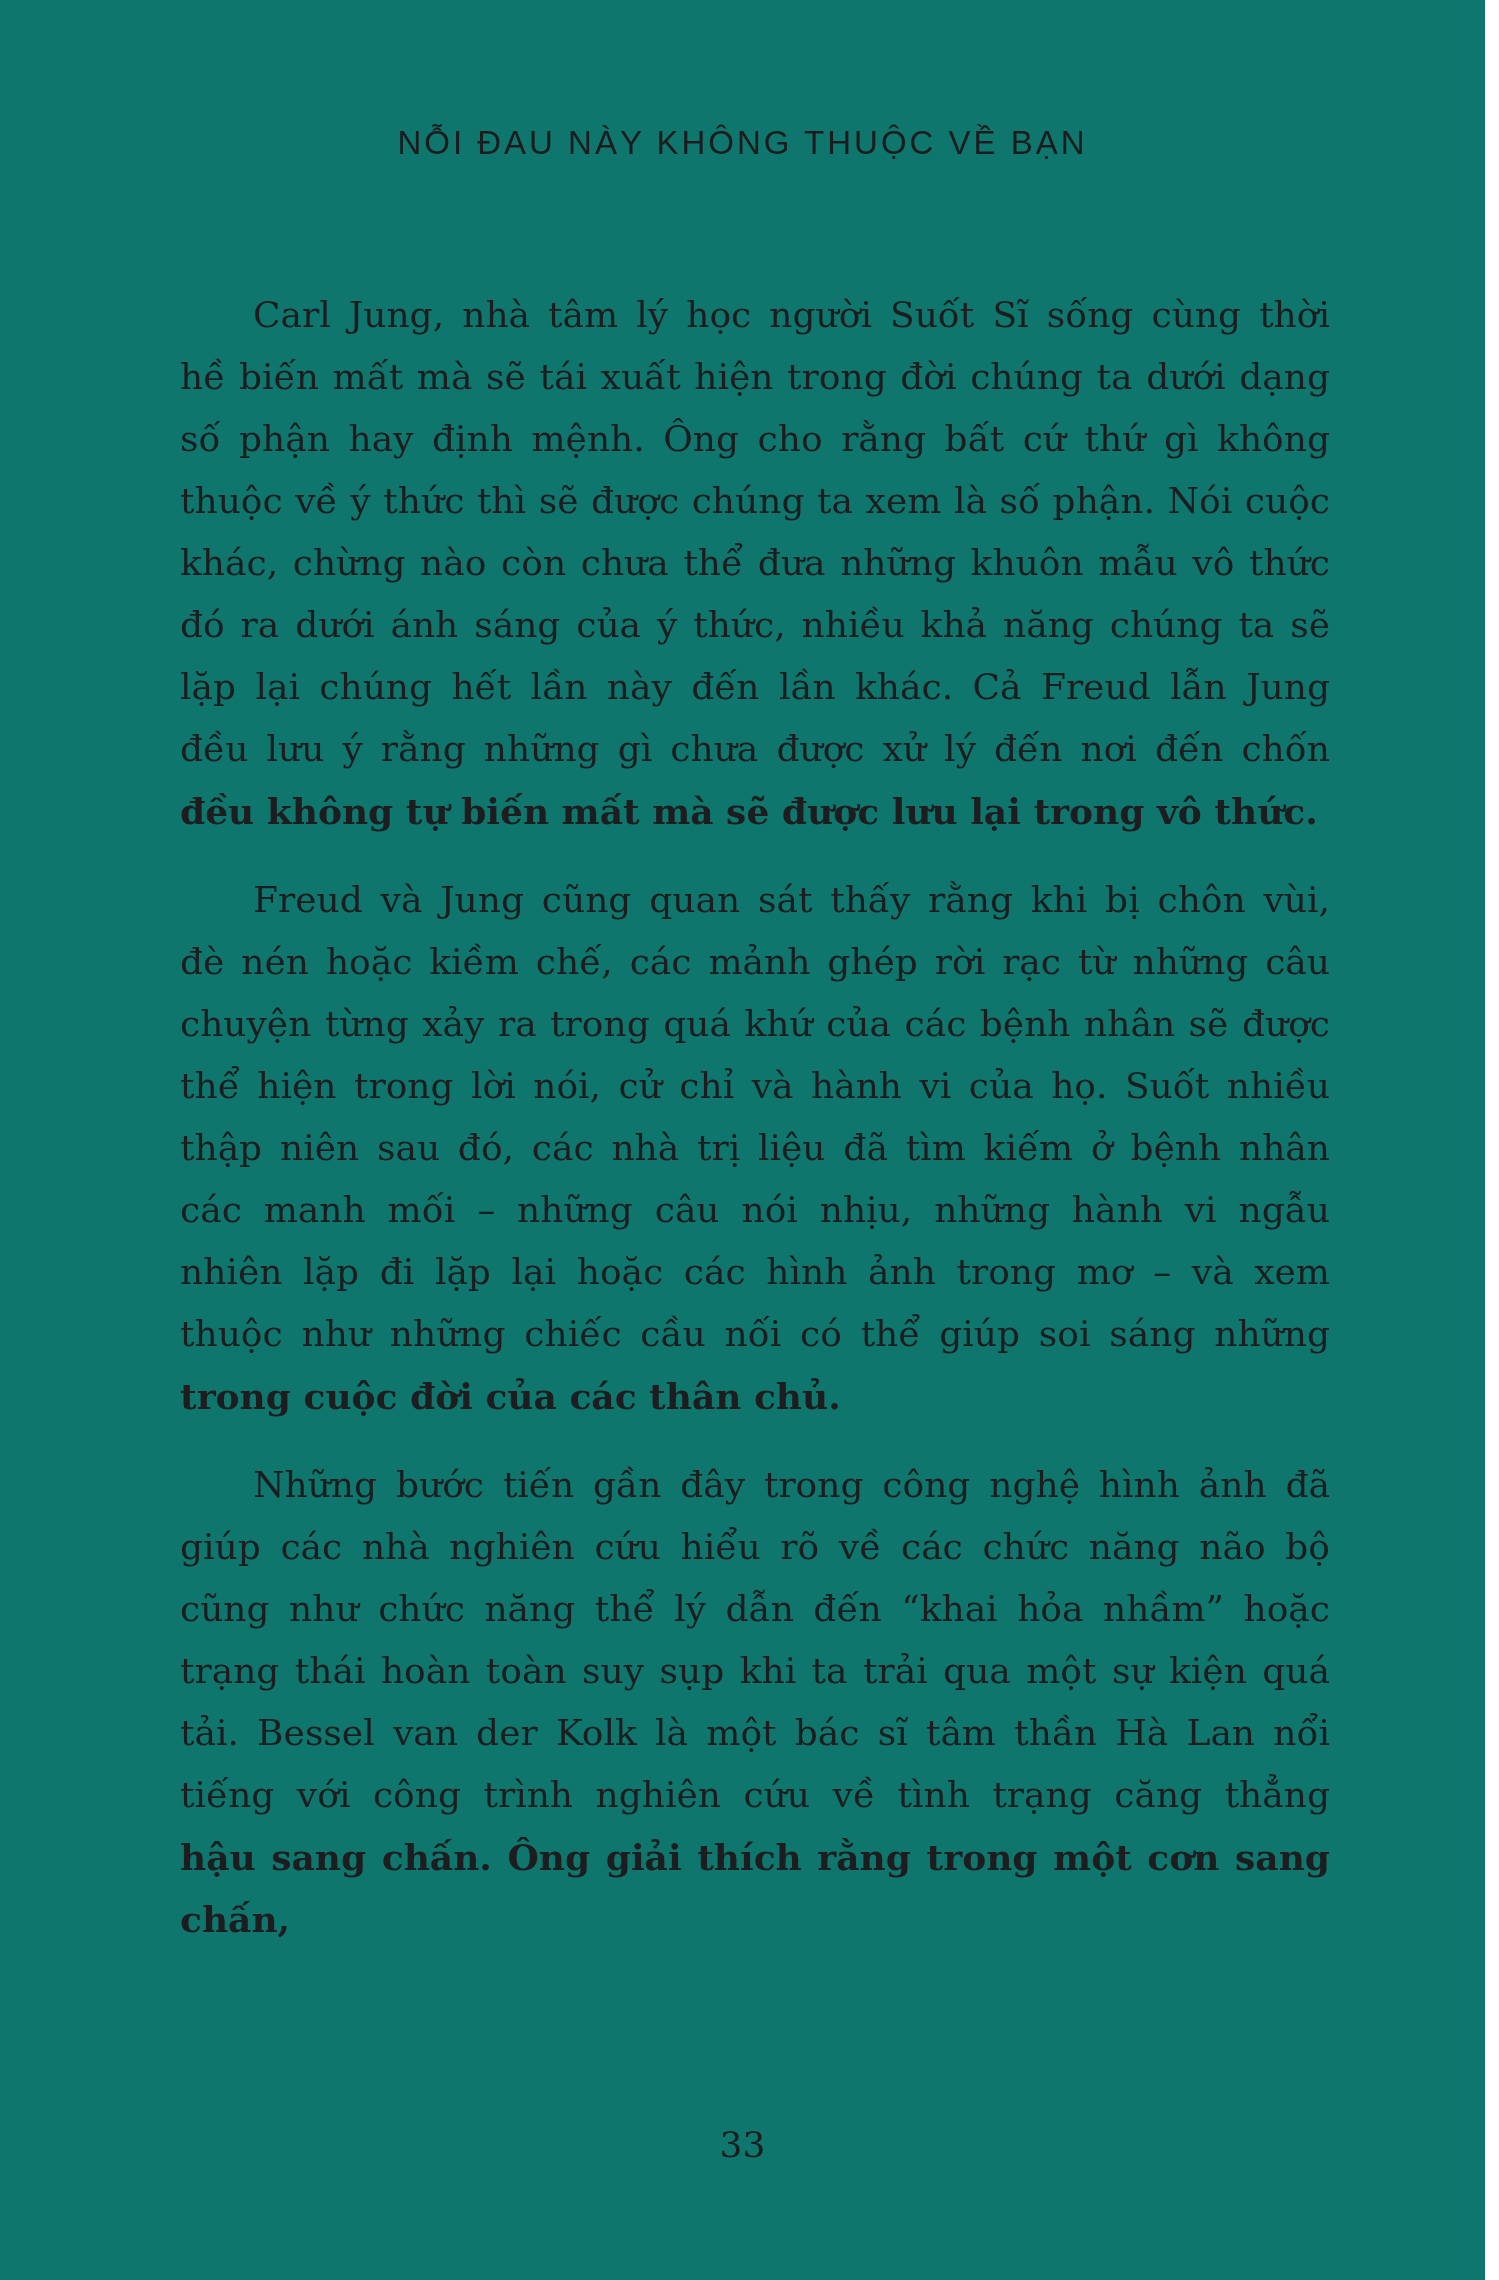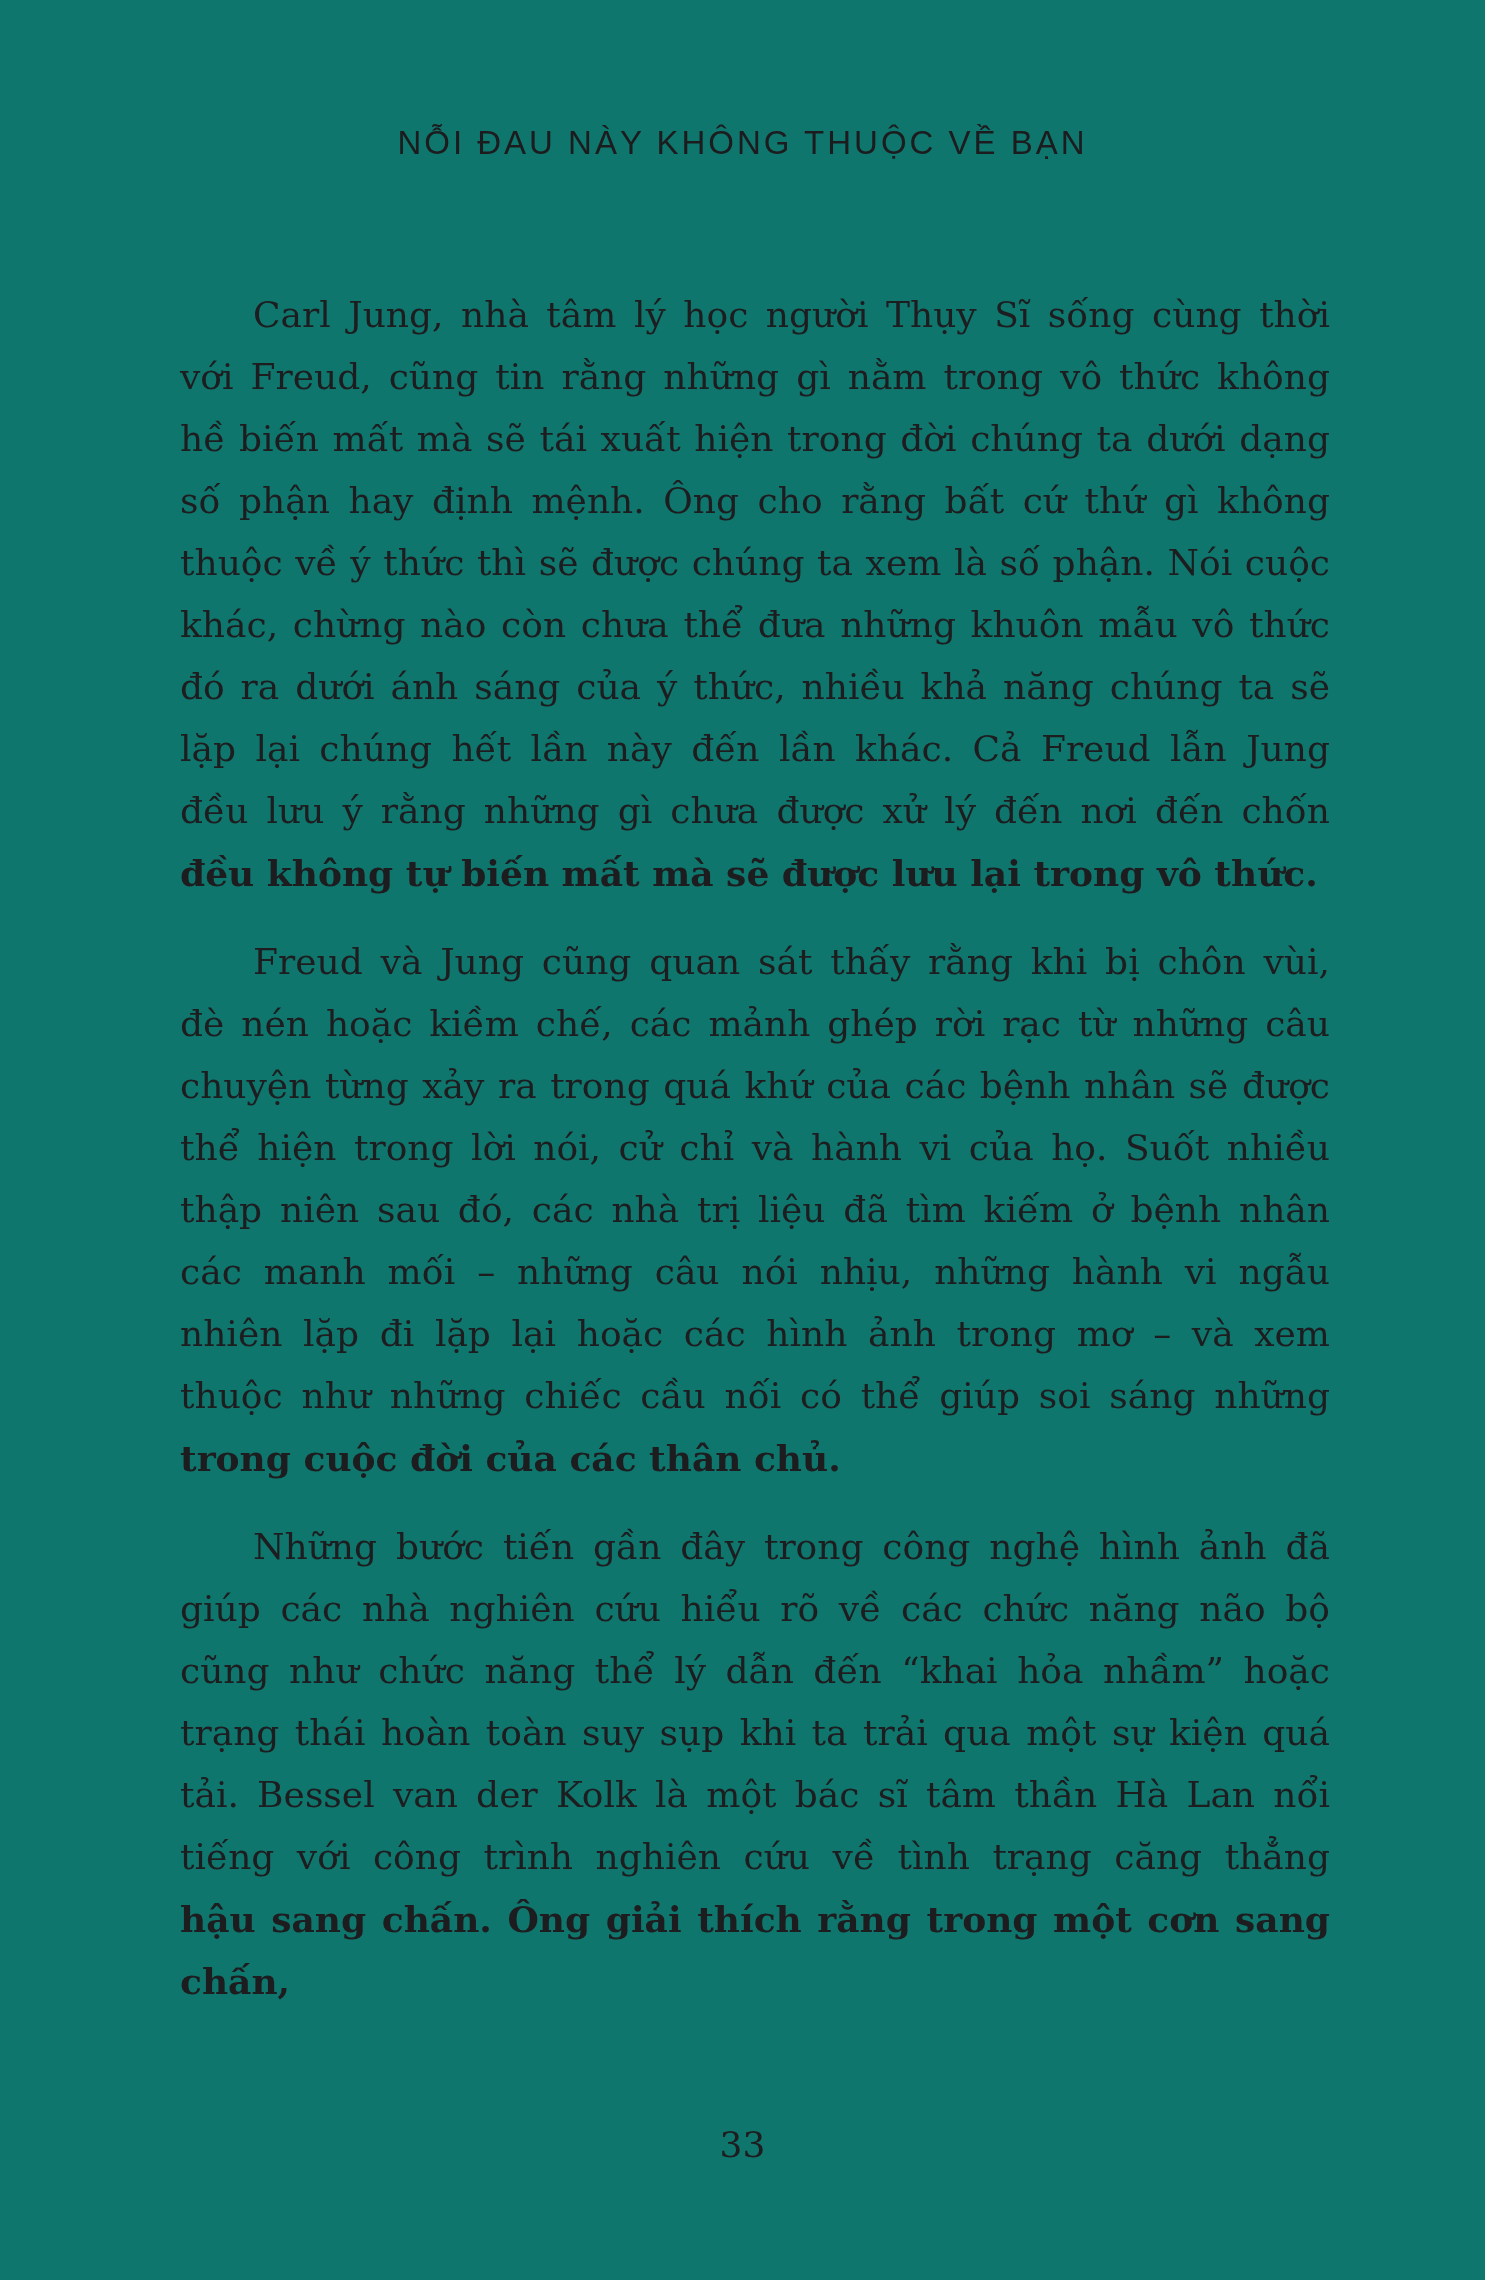--- a/index.html
+++ b/index.html
@@ -56,22 +56,21 @@
   }
 </style>
 </head>
 <body>
 
 <div class="page">
   <div class="running-header">NỖI ĐAU NÀY KHÔNG THUỘC VỀ BẠN</div>
 
   <div class="page-body">
       <div class="para">
-        <div class="line first">Carl Jung, nhà tâm lý học người Thụy Sĩ sống cùng thời</div>
-        <div class="line">với Freud, cũng tin rằng những gì nằm trong vô thức không</div>
+        <div class="line first">Carl Jung, nhà tâm lý học người Suốt Sĩ sống cùng thời</div>
         <div class="line">hề biến mất mà sẽ tái xuất hiện trong đời chúng ta dưới dạng</div>
         <div class="line">số phận hay định mệnh. Ông cho rằng bất cứ thứ gì không</div>
         <div class="line">thuộc về ý thức thì sẽ được chúng ta xem là số phận. Nói cuộc</div>
         <div class="line">khác, chừng nào còn chưa thể đưa những khuôn mẫu vô thức</div>
         <div class="line">đó ra dưới ánh sáng của ý thức, nhiều khả năng chúng ta sẽ</div>
         <div class="line">lặp lại chúng hết lần này đến lần khác. Cả Freud lẫn Jung</div>
         <div class="line">đều lưu ý rằng những gì chưa được xử lý đến nơi đến chốn</div>
         <div class="line last">đều không tự biến mất mà sẽ được lưu lại trong vô thức.</div>
       </div>
       <div class="para">

